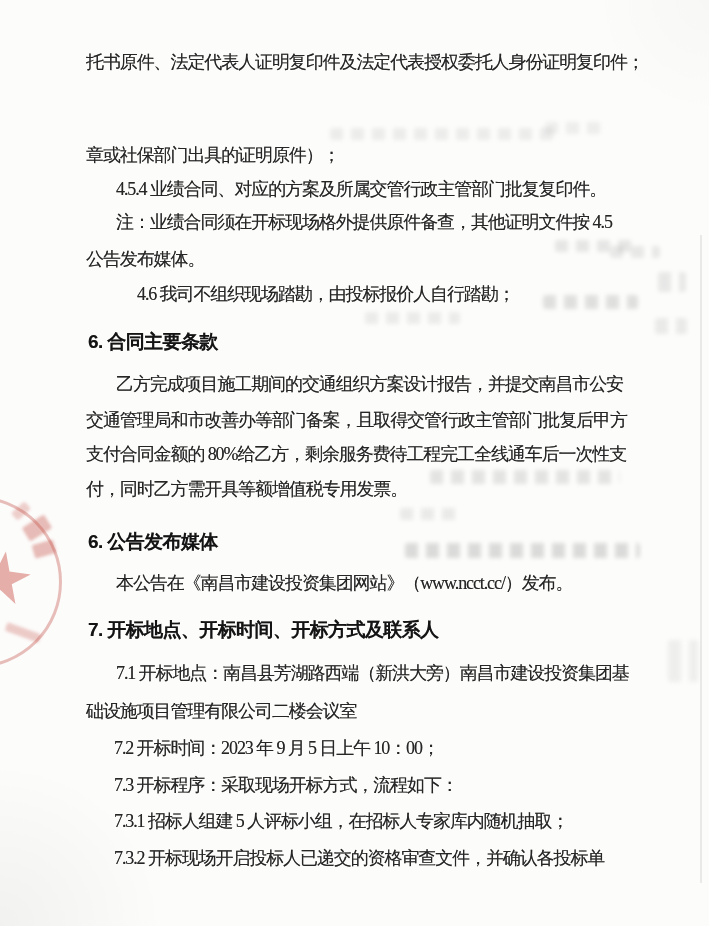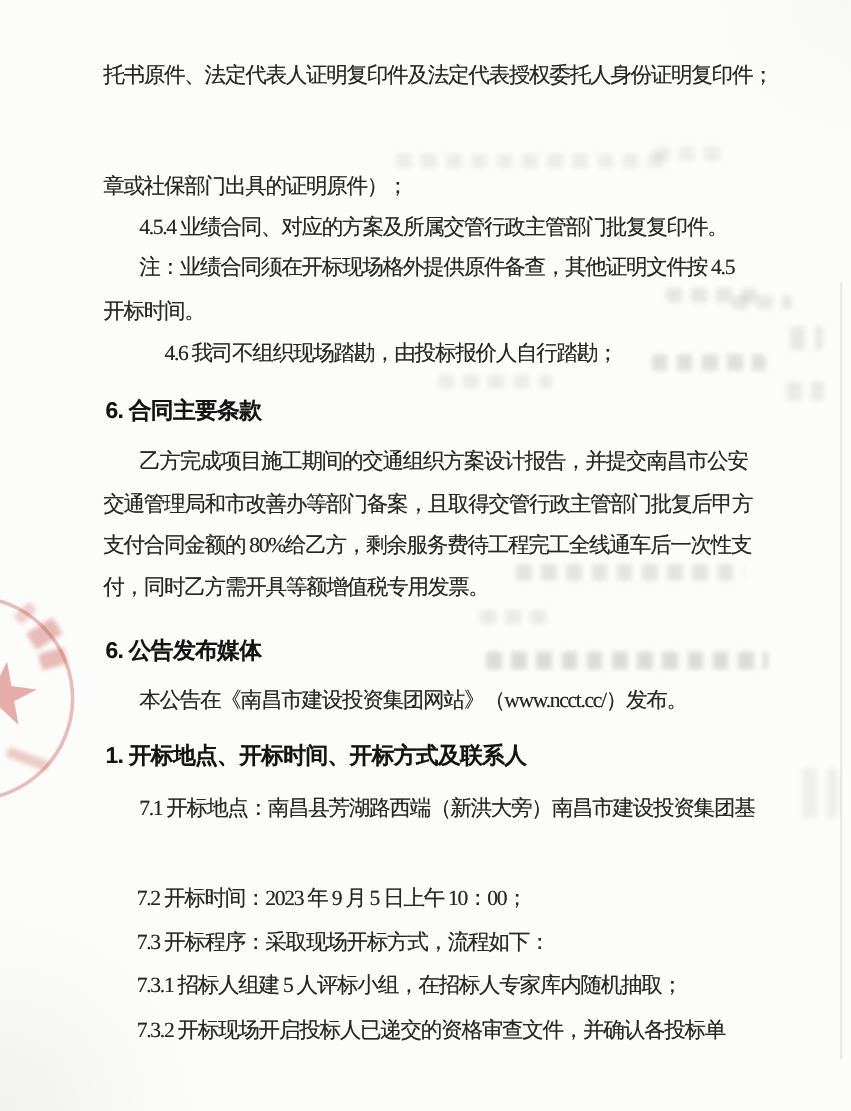--- a/index.html
+++ b/index.html
@@ -106,29 +106,30 @@
   <div class="seal-star"></div>
   <div class="seal-blob" style="left:24px; top:520px; width:26px; height:16px; transform:rotate(-32deg);"></div>
   <div class="seal-blob" style="left:33px; top:542px; width:22px; height:14px; transform:rotate(-16deg);"></div>
   <div class="seal-blob" style="left:12px; top:506px; width:18px; height:10px; transform:rotate(-42deg); opacity:.7;"></div>
   <div class="seal-blob" style="left:5px;  top:628px; width:36px; height:9px;  transform:rotate(20deg); opacity:.75;"></div>
 
   <div class="ln" style="left:86px;  top:50px;">托书原件、法定代表人证明复印件及法定代表授权委托人身份证明复印件；</div>
   <div class="ln" style="left:86px;  top:143px;">章或社保部门出具的证明原件）；</div>
   <div class="ln" style="left:116px; top:177px;">4.5.4 业绩合同、对应的方案及所属交管行政主管部门批复复印件。</div>
   <div class="ln" style="left:116px; top:210px;">注：业绩合同须在开标现场格外提供原件备查，其他证明文件按 4.5</div>
-  <div class="ln" style="left:86px;  top:247px;">开标时间。</div>
+  <div class="ln" style="left:86px;  top:247px;">公告发布媒体。</div>
   <div class="ln" style="left:121px; top:282px;margin-left:16px;">4.6 我司不组织现场踏勘，由投标报价人自行踏勘；</div>
   <div class="ln hd" style="left:88px;  top:329px;">6. 合同主要条款</div>
   <div class="ln" style="left:86px;  top:408px;">交通管理局和市改善办等部门备案，且取得交管行政主管部门批复后甲方</div>
   <div class="ln" style="left:116px; top:372px;">乙方完成项目施工期间的交通组织方案设计报告，并提交南昌市公安</div>
   <div class="ln" style="left:86px;  top:442px;">支付合同金额的 80%给乙方，剩余服务费待工程完工全线通车后一次性支</div>
   <div class="ln" style="left:86px;  top:477px;">付，同时乙方需开具等额增值税专用发票。</div>
   <div class="ln hd" style="left:88px;  top:529px;">6. 公告发布媒体</div>
   <div class="ln" style="left:116px; top:571px;">本公告在《南昌市建设投资集团网站》（www.ncct.cc/）发布。</div>
-  <div class="ln hd" style="left:88px;  top:617px;">1. 开标地点、开标时间、开标方式及联系人</div>
+  <div class="ln hd" style="left:88px;  top:617px;">7. 开标地点、开标时间、开标方式及联系人</div>
   <div class="ln" style="left:116px; top:661px;">7.1 开标地点：南昌县芳湖路西端（新洪大旁）南昌市建设投资集团基</div>
+  <div class="ln" style="left:86px;  top:699px;">础设施项目管理有限公司二楼会议室</div>
   <div class="ln" style="left:114px; top:736px;">7.2 开标时间：2023 年 9 月 5 日上午 10：00；</div>
   <div class="ln" style="left:114px; top:773px;">7.3 开标程序：采取现场开标方式，流程如下：</div>
   <div class="ln" style="left:114px; top:809px;">7.3.1 招标人组建 5 人评标小组，在招标人专家库内随机抽取；</div>
   <div class="ln" style="left:114px; top:846px;">7.3.2 开标现场开启投标人已递交的资格审查文件，并确认各投标单</div>
 
 </div>
 
 </body></html>

